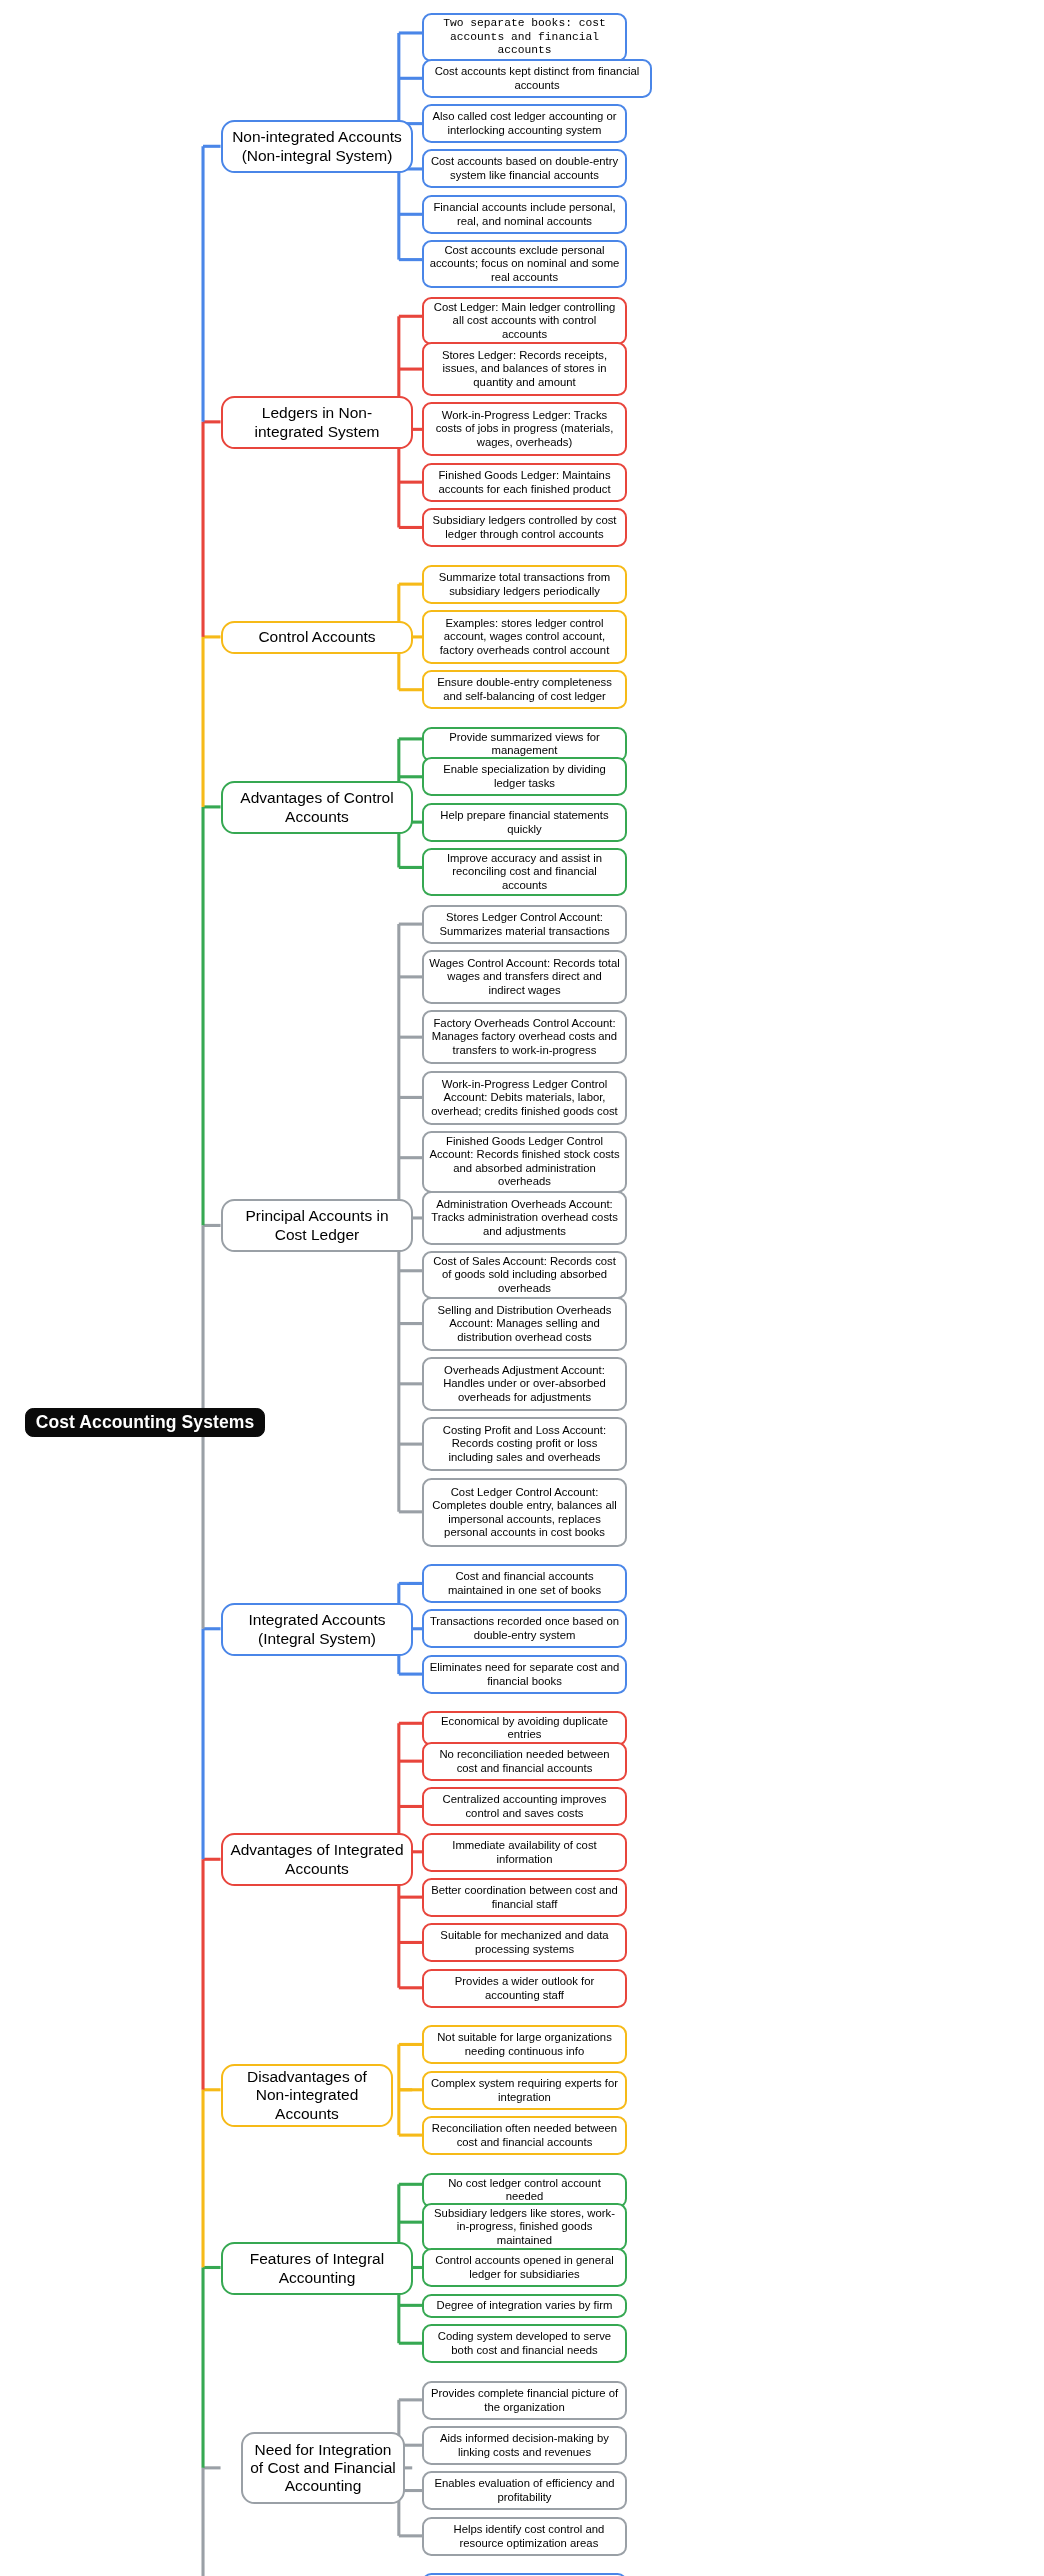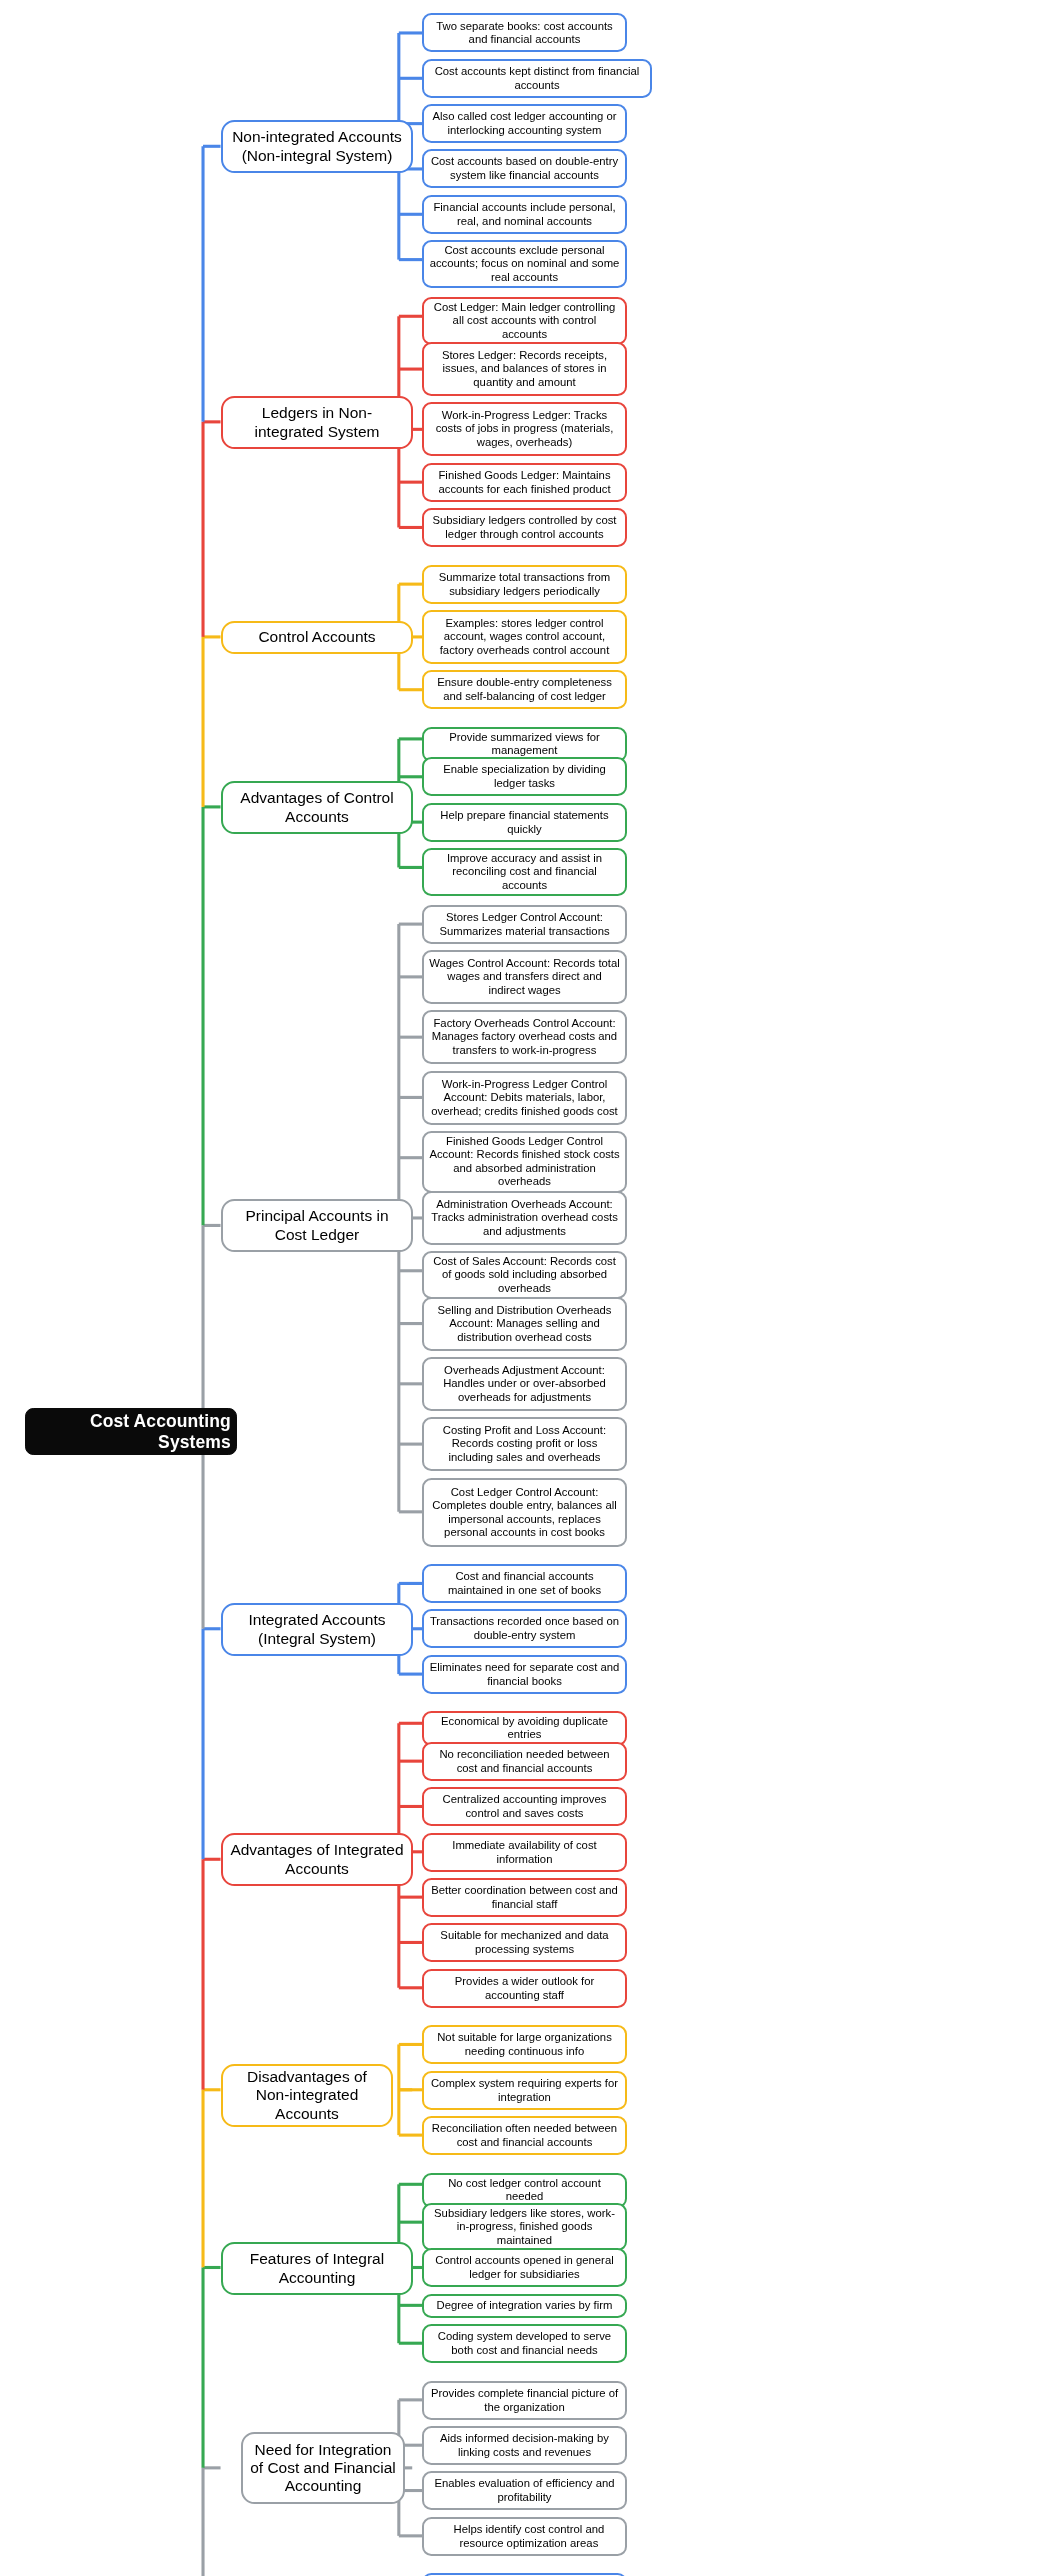--- a/index.html
+++ b/index.html
@@ -165,21 +165,21 @@
       <path d="M394 1566.5 L394 2379" stroke="#36a852" stroke-width="6" fill="none" stroke-linecap="butt"></path>
       <path d="M394 2379 L394 3162" stroke="#9aa0a6" stroke-width="6" fill="none" stroke-linecap="butt"></path>
       <path d="M394 3162 L394 3609.5" stroke="#4a86e8" stroke-width="6" fill="none" stroke-linecap="butt"></path>
       <path d="M394 3609.5 L394 4057" stroke="#e8453c" stroke-width="6" fill="none" stroke-linecap="butt"></path>
       <path d="M394 4057 L394 4402" stroke="#f6ba18" stroke-width="6" fill="none" stroke-linecap="butt"></path>
       <path d="M394 4402 L394 4791" stroke="#36a852" stroke-width="6" fill="none" stroke-linecap="butt"></path>
       <path d="M394 4791 L394 5238.5" stroke="#9aa0a6" stroke-width="6" fill="none" stroke-linecap="butt"></path>
       <path d="M444 2761.25 L394 2761.25" stroke="#e8453c" stroke-width="6" fill="none" stroke-linecap="butt"></path>
     </svg>
   <div id="nodes">
-      <div class="node b2 c-blue" style="left: 422px; top: 13.4px; width: 205px; min-height: 39px;">Two separate books: cost accounts and financial accounts</div>
+      <div class="node b2 c-blue" style="left: 422px; top: 13.4px; width: 205px; min-height: 39px; font-family: Liberation Mono, monospace;">Two separate books: cost accounts and financial accounts</div>
       <div class="node b2 c-blue" style="left: 422px; top: 59px; width: 230px; min-height: 39px;">Cost accounts kept distinct from financial accounts</div>
       <div class="node b2 c-blue" style="left: 422px; top: 104px; width: 205px; min-height: 39px;">Also called cost ledger accounting or interlocking accounting system</div>
       <div class="node b2 c-blue" style="left: 422px; top: 149px; width: 205px; min-height: 39px;">Cost accounts based on double-entry system like financial accounts</div>
       <div class="node b2 c-blue" style="left: 422px; top: 195px; width: 205px; min-height: 39px;">Financial accounts include personal, real, and nominal accounts</div>
       <div class="node b2 c-blue" style="left: 422px; top: 240px; width: 205px; min-height: 39px;">Cost accounts exclude personal accounts; focus on nominal and some real accounts</div>
       <div class="node b1 c-blue" style="left: 221px; top: 120px; width: 192px; min-height: 53px;">Non-integrated Accounts (Non-integral System)</div>
       <div class="node b2 c-red" style="left: 422px; top: 297px; width: 205px; min-height: 39px;">Cost Ledger: Main ledger controlling all cost accounts with control accounts</div>
       <div class="node b2 c-red" style="left: 422px; top: 342px; width: 205px; min-height: 54px;">Stores Ledger: Records receipts, issues, and balances of stores in quantity and amount</div>
       <div class="node b2 c-red" style="left: 422px; top: 402px; width: 205px; min-height: 54px;">Work-in-Progress Ledger: Tracks costs of jobs in progress (materials, wages, overheads)</div>
       <div class="node b2 c-red" style="left: 422px; top: 463px; width: 205px; min-height: 39px;">Finished Goods Ledger: Maintains accounts for each finished product</div>
@@ -227,17 +227,17 @@
       <div class="node b2 c-green" style="left: 422px; top: 2248px; width: 205px; min-height: 39px;">Control accounts opened in general ledger for subsidiaries</div>
       <div class="node b2 c-green" style="left: 422px; top: 2294px; width: 205px; min-height: 24px;">Degree of integration varies by firm</div>
       <div class="node b2 c-green" style="left: 422px; top: 2324px; width: 205px; min-height: 39px;">Coding system developed to serve both cost and financial needs</div>
       <div class="node b1 c-green" style="left: 221px; top: 2242px; width: 192px; min-height: 53px;">Features of Integral Accounting</div>
       <div class="node b2 c-gray" style="left: 422px; top: 2381px; width: 205px; min-height: 39px;">Provides complete financial picture of the organization</div>
       <div class="node b2 c-gray" style="left: 422px; top: 2426px; width: 205px; min-height: 39px;">Aids informed decision-making by linking costs and revenues</div>
       <div class="node b2 c-gray" style="left: 422px; top: 2471px; width: 205px; min-height: 39px;">Enables evaluation of efficiency and profitability</div>
       <div class="node b2 c-gray" style="left: 422px; top: 2517px; width: 205px; min-height: 39px; padding-left: 14px;">Helps identify cost control and resource optimization areas</div>
       <div class="node b1 c-gray" style="left: 221px; top: 2432px; width: 164px; min-height: 72px; margin-left: 20px;">Need for Integration of Cost and Financial Accounting</div>
       <div class="node b2 c-blue" style="left: 422px; top: 2573px; width: 205px; min-height: 39px;">Use common chart of accounts for consistency</div>
-      <div class="node root" style="left: 25px; top: 1408px; width: 212px; min-height: 29px; text-align: right;">Cost Accounting Systems</div>
+      <div class="node root" style="left: 25px; top: 1408px; width: 240px; min-height: 29px; text-align: right;">Cost Accounting Systems</div>
     </div>
 
 </div>
 
 
 </body></html>

